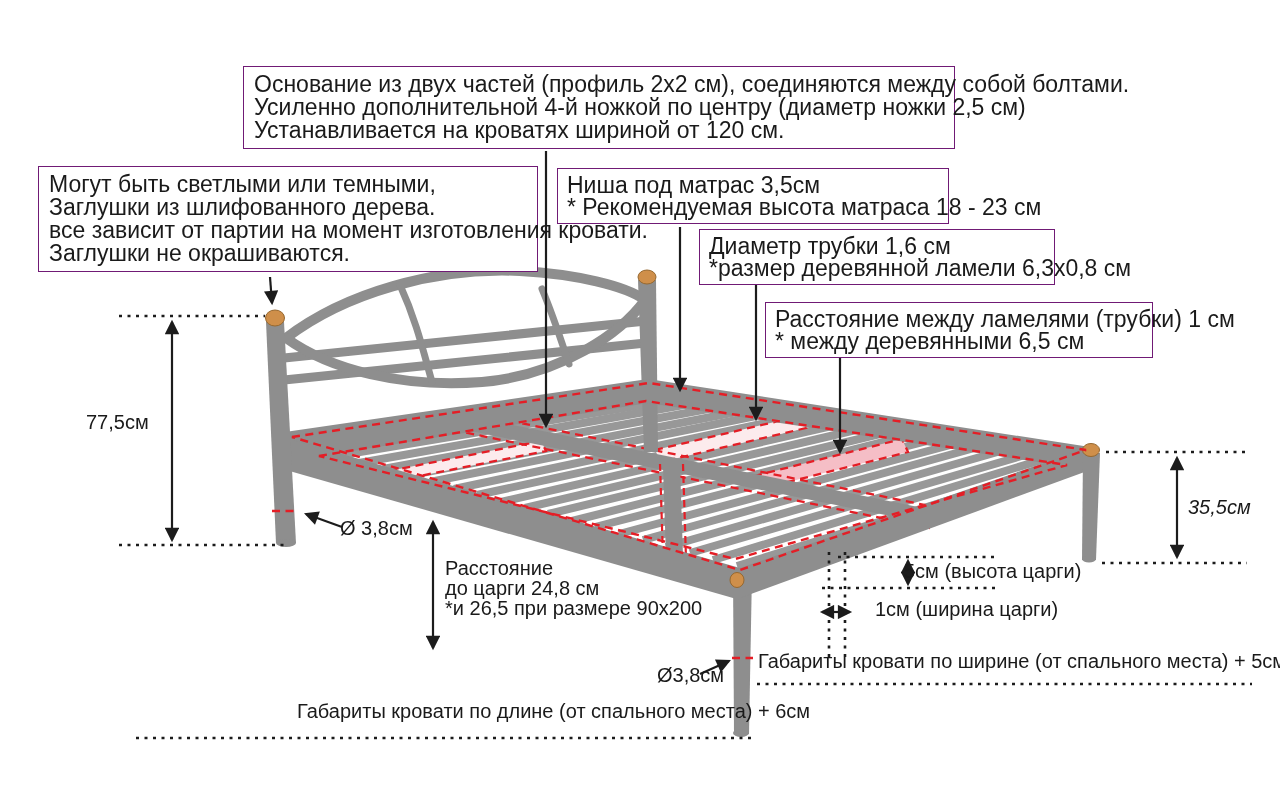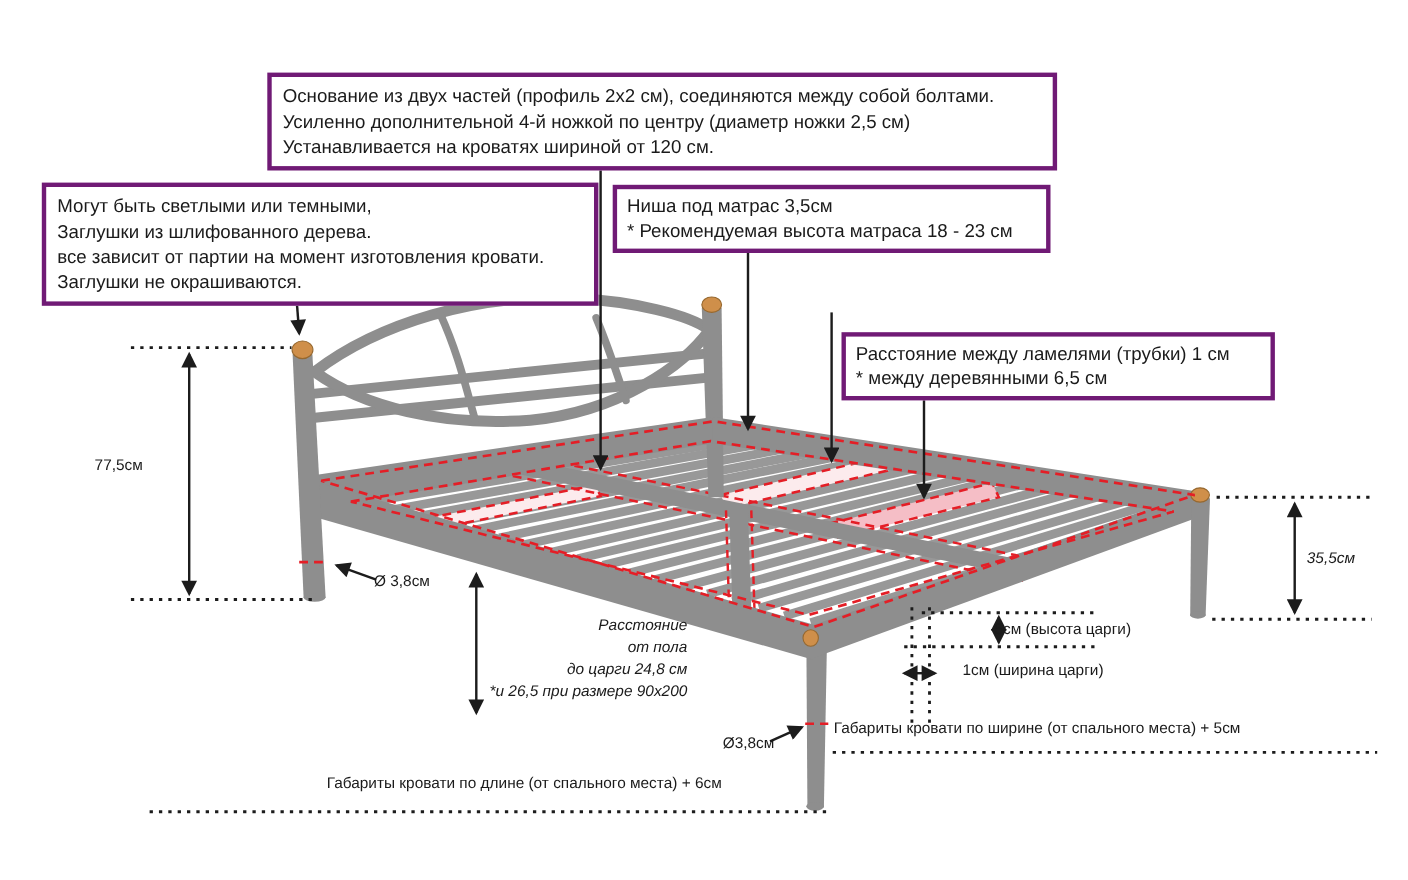--- a/index.html
+++ b/index.html
@@ -2,26 +2,26 @@
 <html><head>
 <meta charset="utf-8">
 <style>
   html,body{margin:0;padding:0;background:#ffffff;}
   .canvas{
     position:relative;width:1280px;height:800px;background:#ffffff;overflow:hidden;
     font-family:"Liberation Sans", sans-serif;color:#1a1a1a;
   }
   .canvas svg{position:absolute;left:0;top:0;}
   .box{
-    position:absolute;background:#ffffff;border:4px solid #701a75;
-    padding:6px 10px;font-size:17px;line-height:23px;white-space:nowrap;z-index:5;
+    position:absolute;background:#ffffff;border:1px solid #701a75;
+    padding:6px 10px;font-size:23px;line-height:23px;white-space:nowrap;z-index:5;
   }
   .box.tight{line-height:22px;padding:5px 9px;}
-  .lbl{position:absolute;font-size:14px;line-height:21px;white-space:nowrap;z-index:5;text-align:right;}
-  .lbl.multi div{line-height:20px;font-style:italic;}
+  .lbl{position:absolute;font-size:20px;line-height:21px;white-space:nowrap;z-index:5;}
+  .lbl.multi div{line-height:20px;}
 </style>
 </head>
 <body>
 
 <div class="canvas">
 
   <svg width="1280" height="800" viewBox="0 0 1280 800">
     <defs>
       <marker id="arr" viewBox="0 0 10 10" refX="8.5" refY="5" markerWidth="7.5" markerHeight="6.5" orient="auto-start-reverse">
         <path d="M0,0 L10,5 L0,10 z" fill="#1c1c1c"></path>
@@ -164,33 +164,36 @@
     <div>Заглушки из шлифованного дерева.</div>
     <div>все зависит от партии на момент изготовления кровати.</div>
     <div>Заглушки не окрашиваются.</div>
   </div>
 
   <div class="box tight" style="left:557px;top:168px;width:372px;">
     <div>Ниша под матрас 3,5см</div>
     <div>* Рекомендуемая высота матраса 18 - 23 см</div>
   </div>
 
+  <div class="box tight" style="left:699px;top:229px;width:336px;">
+    <div>Диаметр трубки 1,6 см</div>
+    <div>*размер деревянной ламели 6,3х0,8 см</div>
+  </div>
 
   <div class="box tight" style="left:765px;top:302px;width:368px;">
     <div>Расстояние между ламелями (трубки) 1 см</div>
     <div>* между деревянными 6,5 см</div>
   </div>
 
   <div class="lbl" style="left:86px;top:412px;">77,5см</div>
 
   <div class="lbl" style="left:340px;top:518px;">Ø 3,8см</div>
 
   <div class="lbl multi" style="left:445px;top:558px;">
     <div>Расстояние</div>
-    <div>от пола</div>
     <div>до царги 24,8 см</div>
     <div>*и 26,5 при размере 90х200</div>
   </div>
 
   <div class="lbl" style="left:1188px;top:497px;font-style:italic;">35,5см</div>
 
   <div class="lbl" style="left:904px;top:561px;">5см (высота царги)</div>
 
   <div class="lbl" style="left:875px;top:599px;">1см (ширина царги)</div>
 

